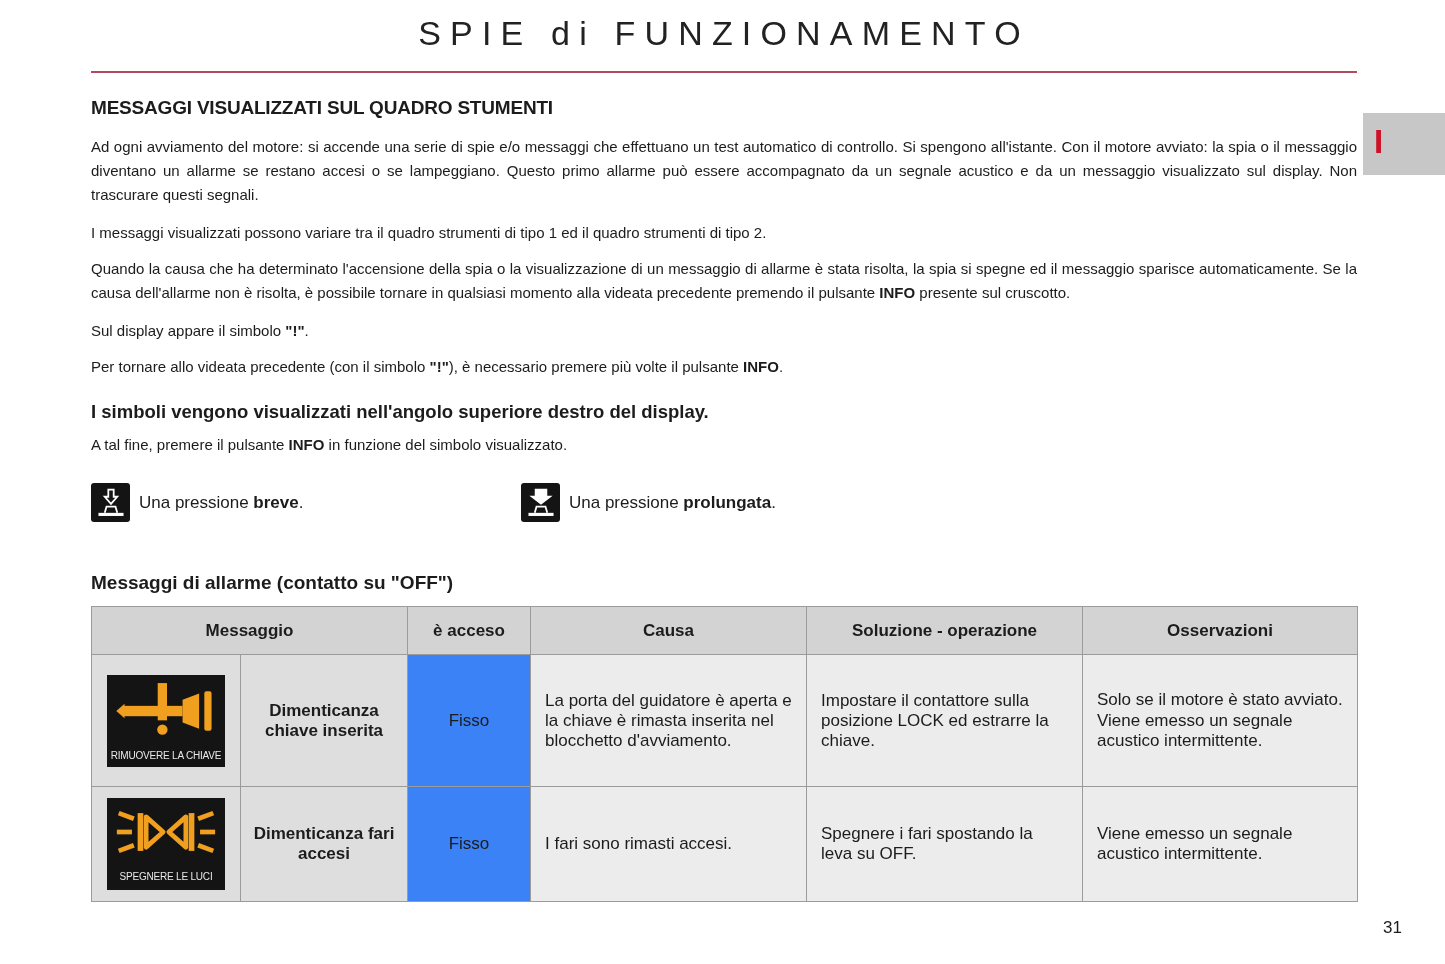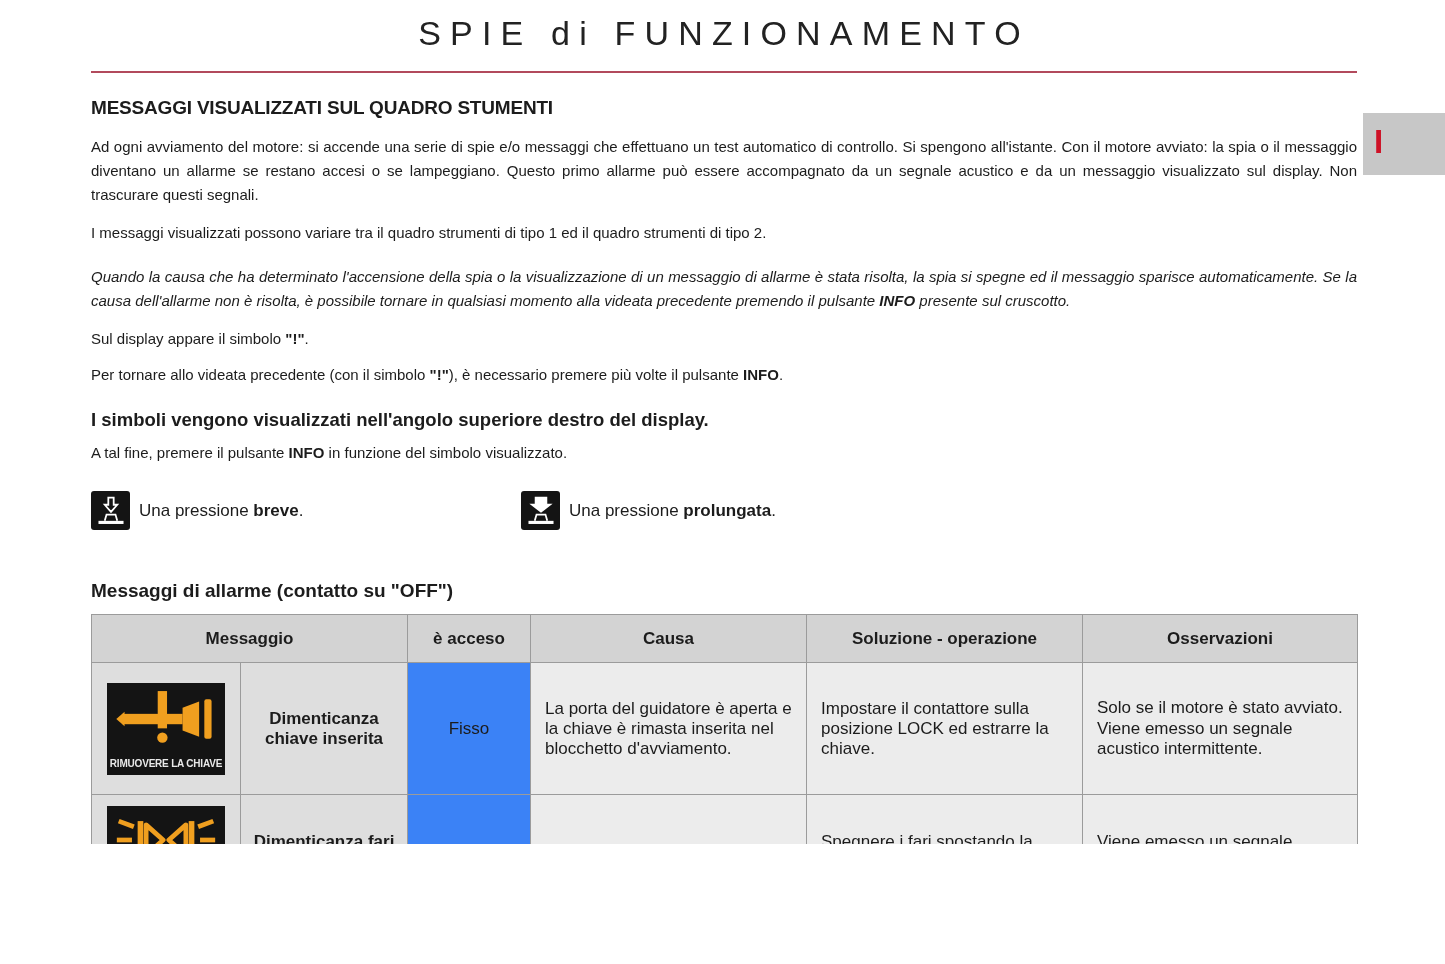--- a/index.html
+++ b/index.html
@@ -1,35 +1,35 @@
 <!DOCTYPE html>
 <html><head>
 <meta charset="utf-8">
 <style>
   * { margin:0; padding:0; box-sizing:border-box; }
   html,body { background:#ffffff; }
   .page {
-    position:relative; width:1445px; height:844px; background:#ffffff;
+    position:relative; width:1445px; height:964px; background:#ffffff;
     font-family:"Liberation Sans", sans-serif; color:#1c1c1c; overflow:hidden;
   }
   .content { position:absolute; left:91px; top:0; width:1266px; }
 
   .title {
     margin-top:14px; text-align:center; font-size:34px; font-weight:400;
     letter-spacing:0.27em; color:#222;
   }
   .red-rule { margin-top:18px; height:2px; background:#b24a5c; }
 
   .h2 { margin-top:24px; font-size:19px; font-weight:bold; letter-spacing:-0.2px; }
 
   .para { font-size:15px; line-height:24px; }
   .para.just { text-align:justify; }
   .p1 { margin-top:16px; }
   .p2 { margin-top:14px; }
-  .p3 { margin-top:20px;font-style:italic; }
+  .p3 { margin-top:12px; }
   .p4 { margin-top:14px; }
   .p5 { margin-top:12px; }
   .h3 { margin-top:22px; font-size:18.5px; font-weight:bold; }
   .p6 { margin-top:20px; }
   .p7 { margin-top:10px; }
   .b { font-weight:bold; }
 
   .press-row { margin-top:26px; display:flex; align-items:center; }
   .press-item { display:flex; align-items:center; min-width:430px; }
   .press-icon {
@@ -56,21 +56,21 @@
   td.cell-label { background:#dedede; font-weight:bold; text-align:center; padding:0 12px; }
   td.cell-acceso { background:#3b82f6; text-align:center; }
   td.cell-text { background:#ececec; text-align:left; padding:0 14px; }
   td.cell-text p + p { margin-top:1px; }
 
   .warn-box {
     display:inline-block; width:118px; height:92px; background:#141414;
     padding-top:6px; text-align:center;
   }
   .warn-caption {
-    margin-top:2px; font-size:10px; font-weight:bold; color:#e9e9e9;
+    margin-top:2px; font-size:10px; font-weight:normal; color:#e9e9e9;
     letter-spacing:-0.2px; white-space:nowrap;
   }
 
   .side-tab {
     position:absolute; left:1363px; top:113px; width:82px; height:62px; background:#c7c7c7;
   }
   .side-tab .tab-letter {
     position:absolute; left:11px; top:10px; font-size:33px; font-weight:bold;
     color:#ce1126; font-family:"Liberation Sans", sans-serif;
   }

